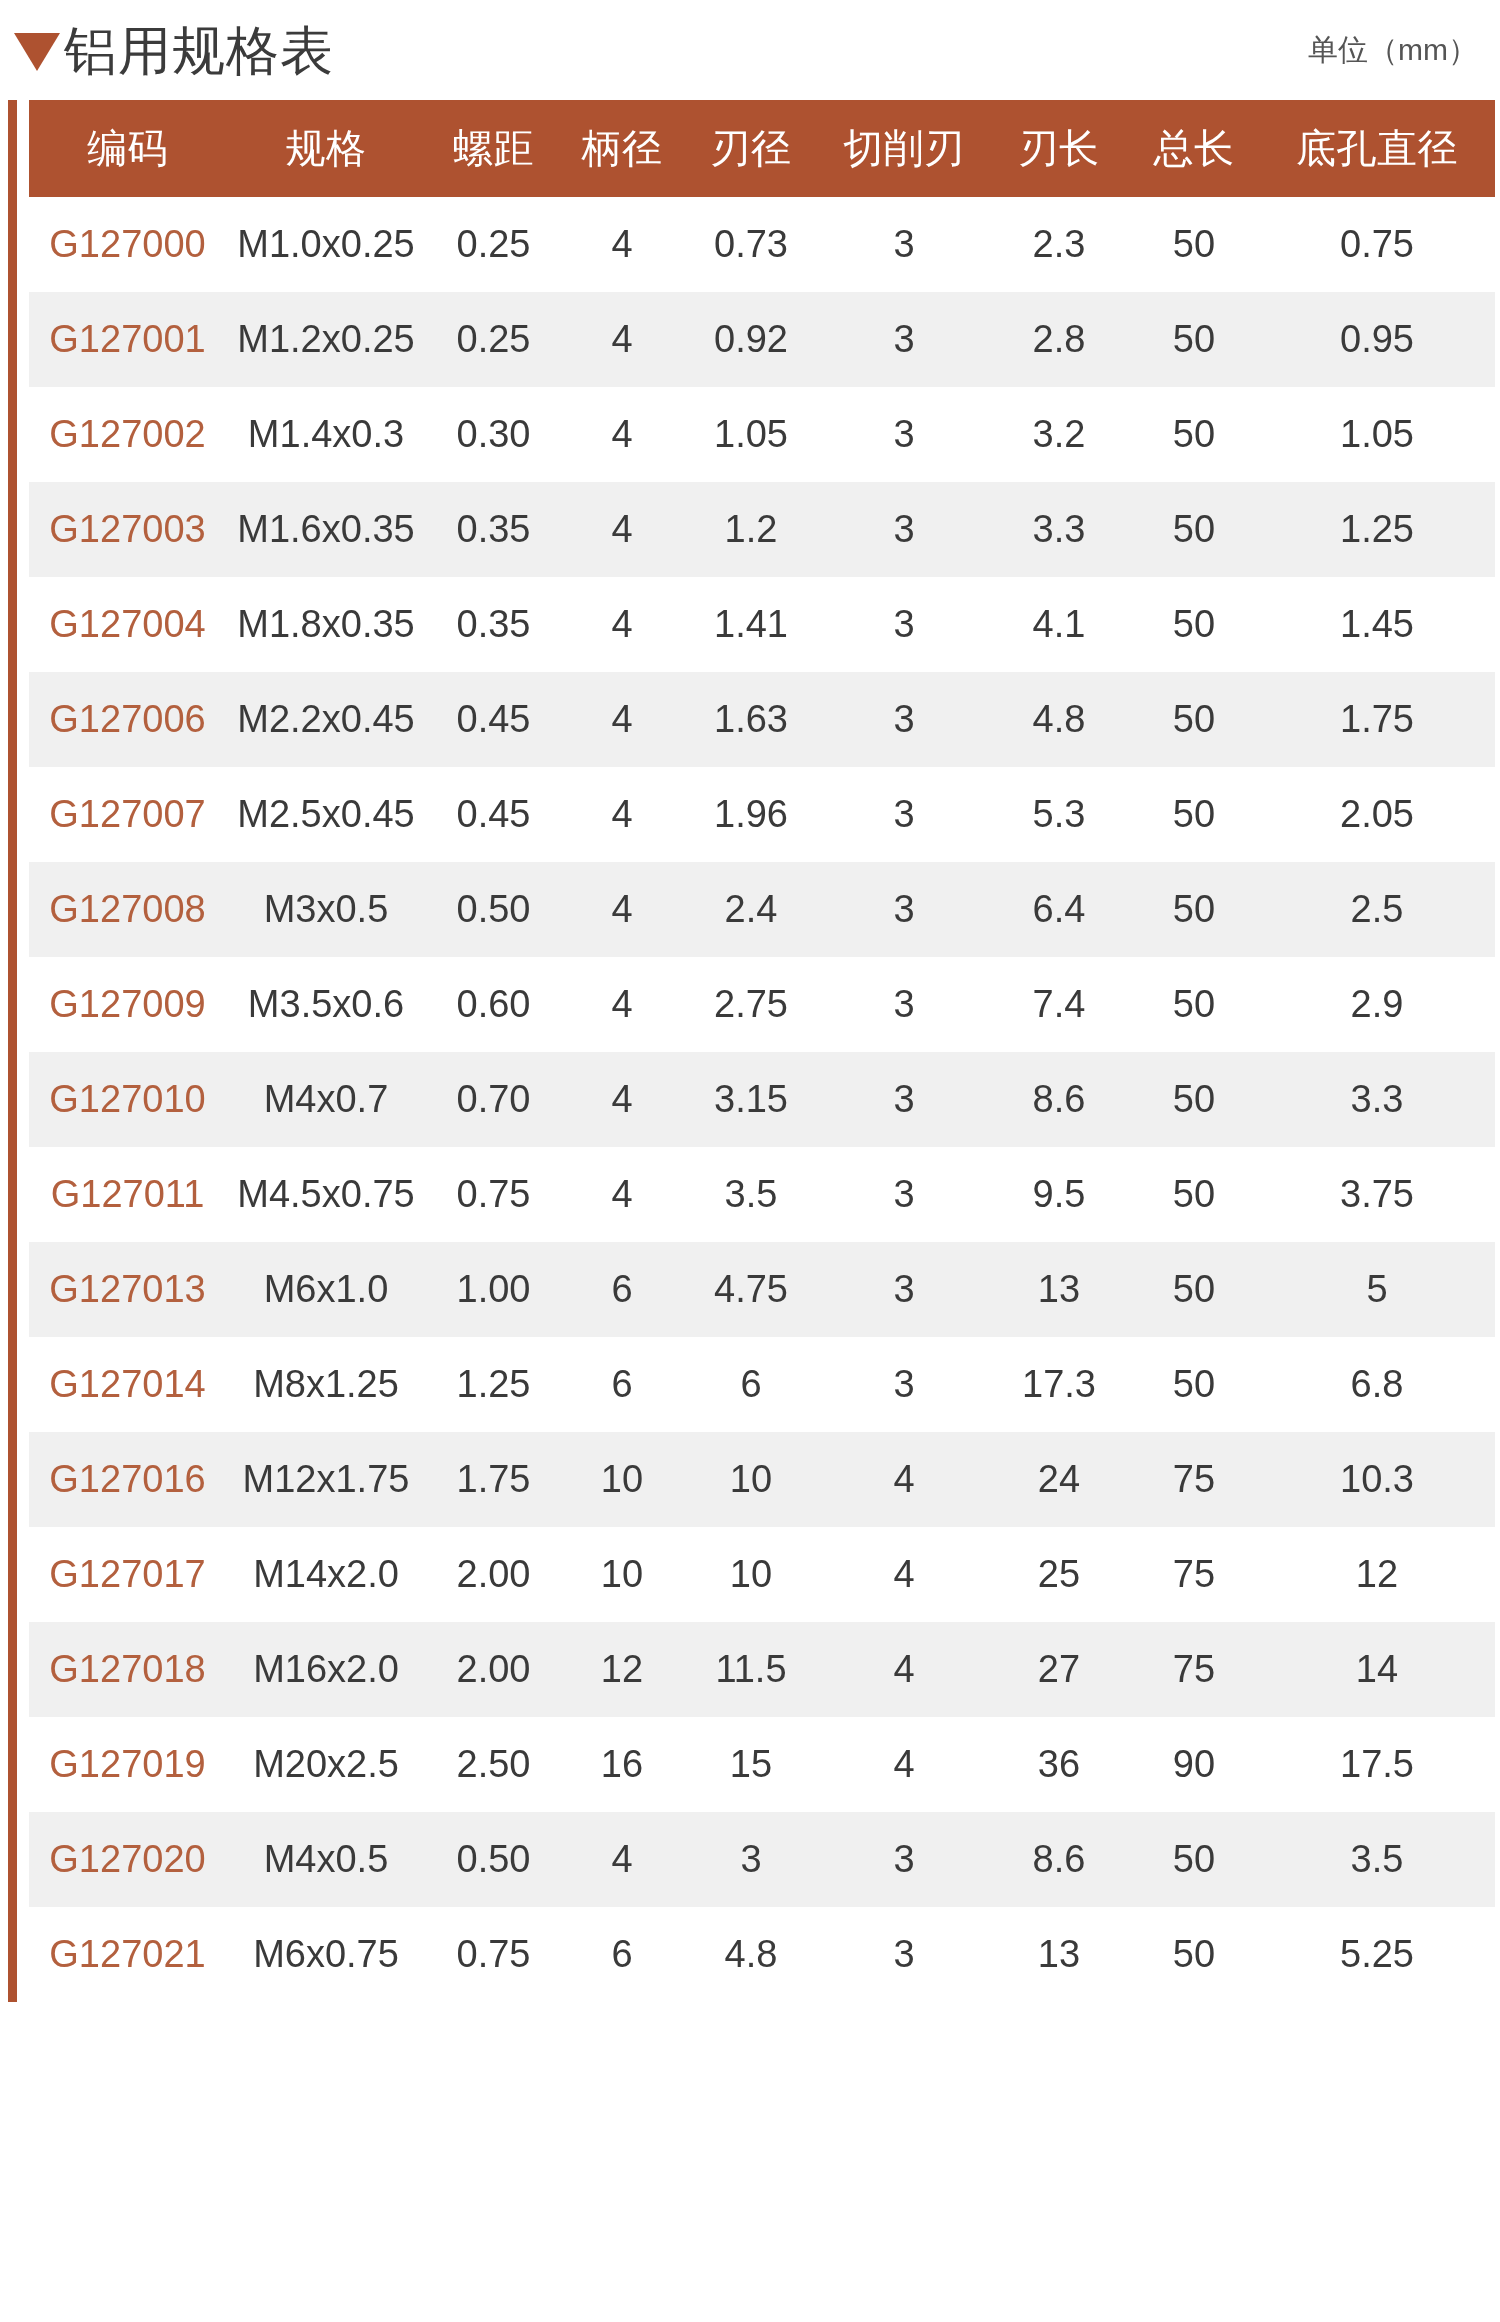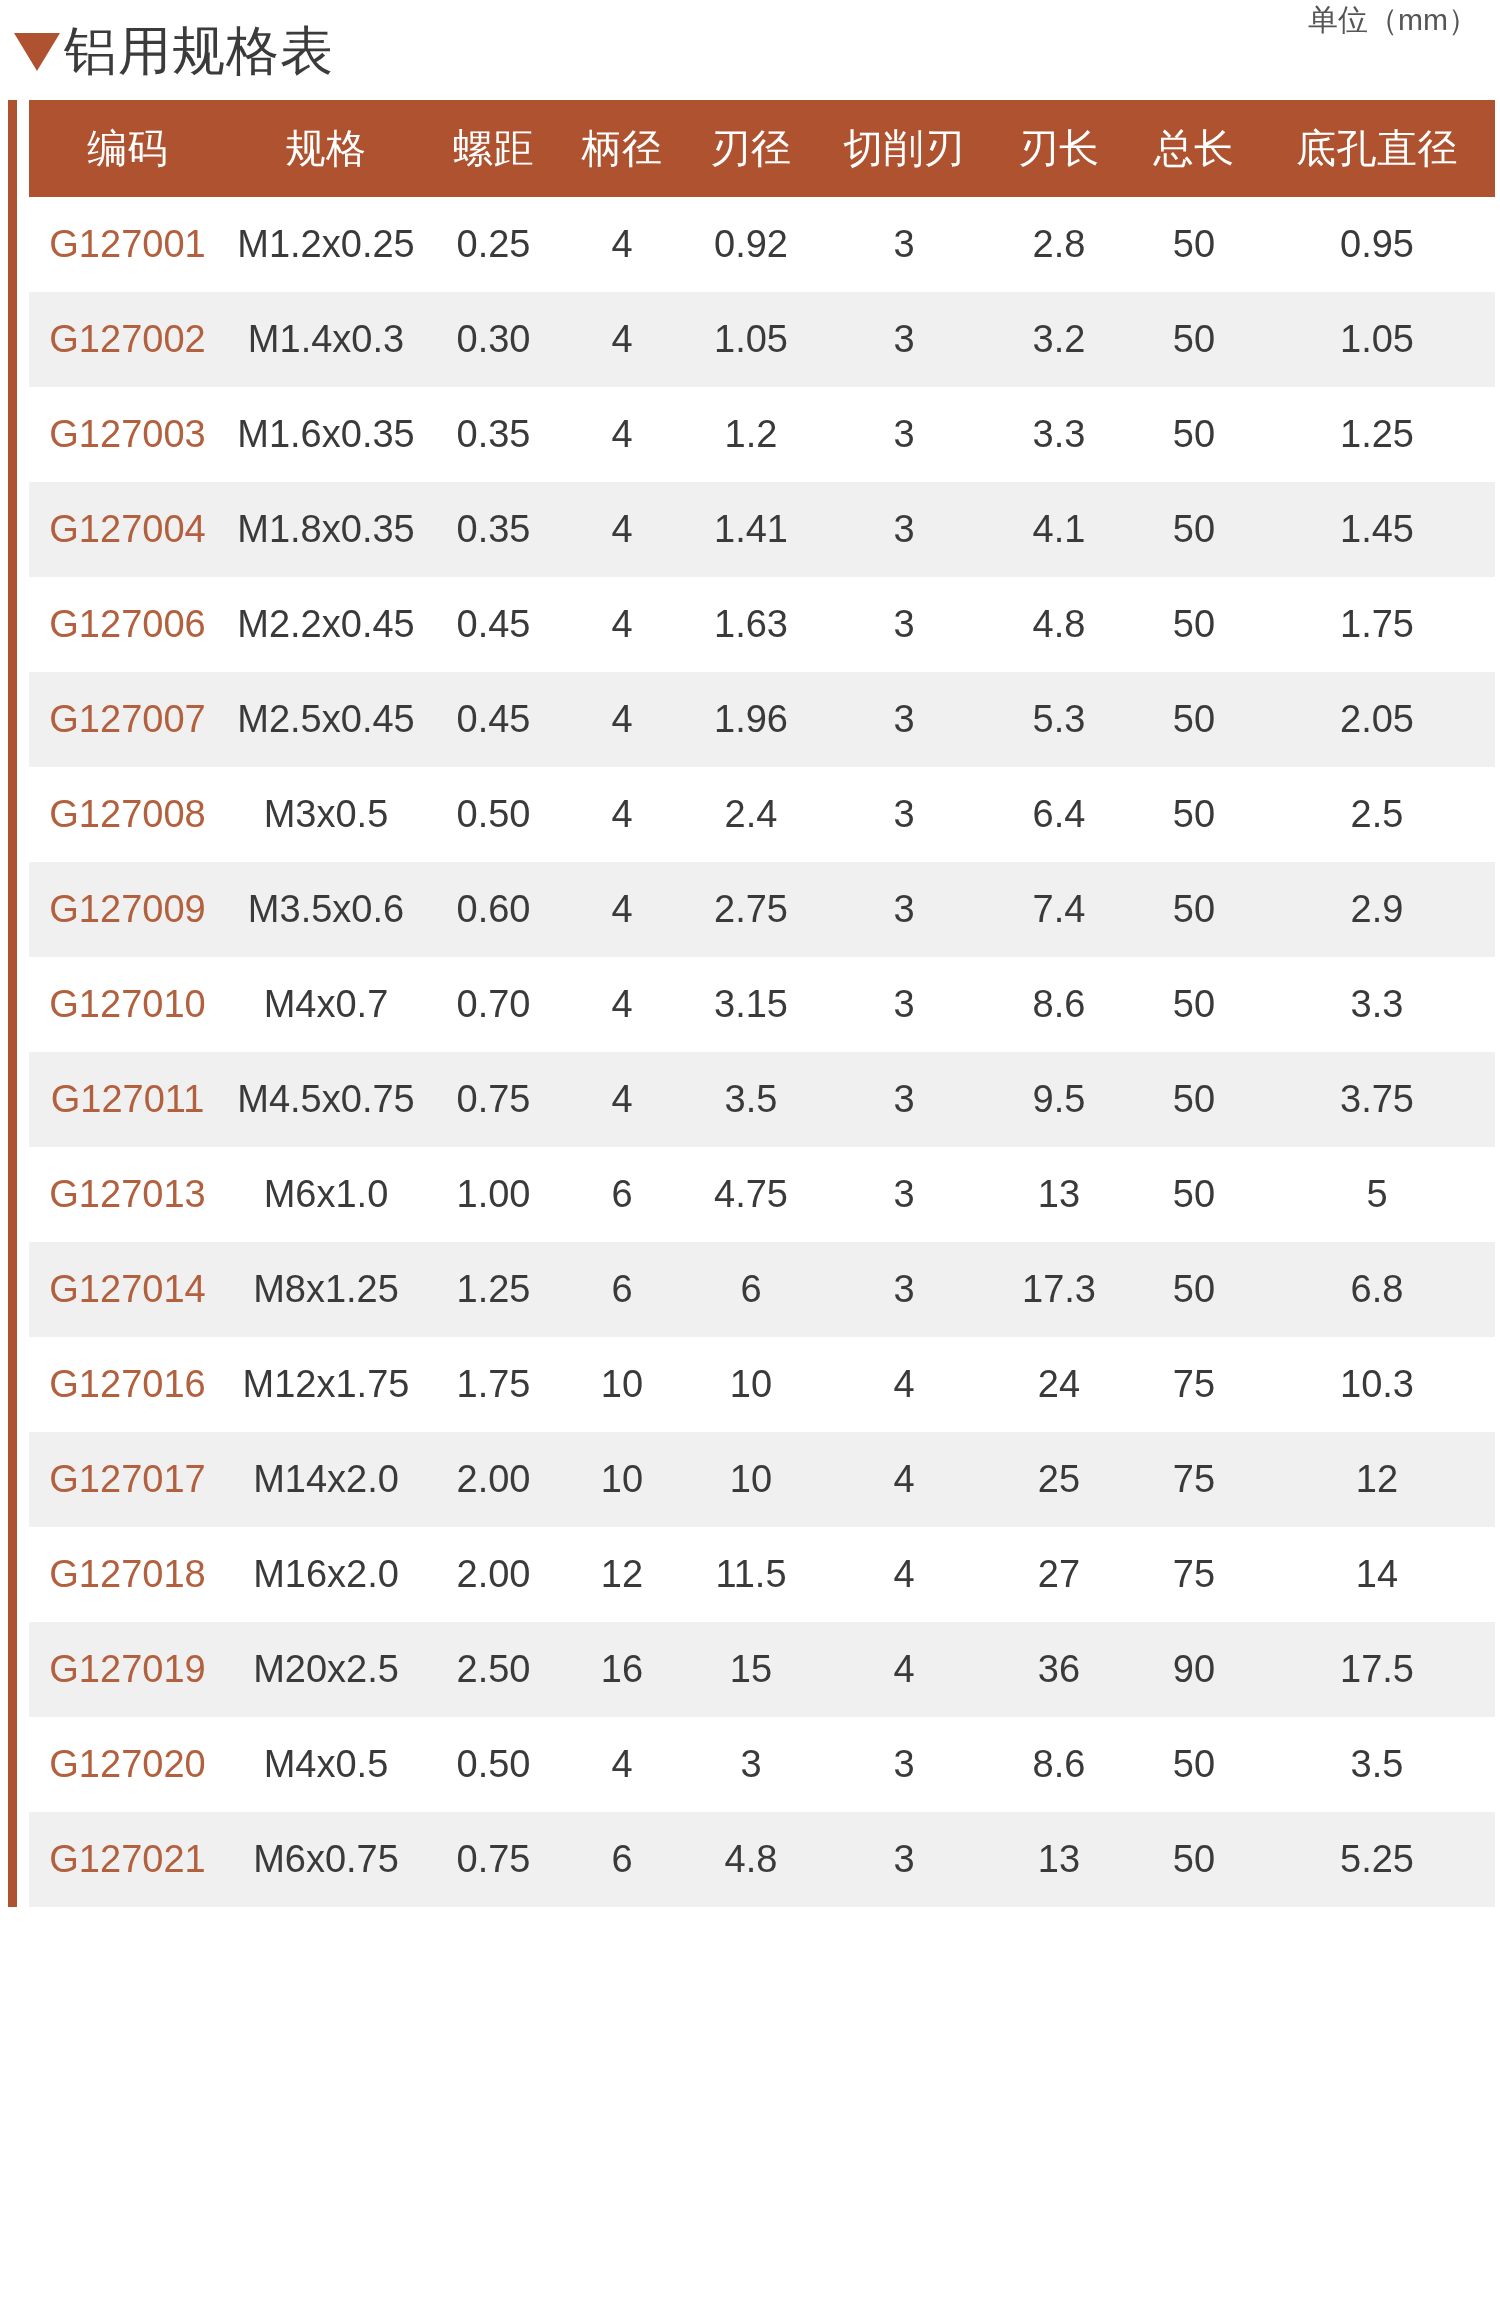--- a/index.html
+++ b/index.html
@@ -21,20 +21,21 @@
     height: 2322px;
     position: relative;
     box-sizing: border-box;
     background: #ffffff;
   }
 
   
   .title-bar {
     height: 100px;
     display: flex;
+    align-items: center;
     padding: 0 14px 0 14px;
     box-sizing: border-box;
   }
   .title-left {
     display: flex;
     align-items: center;
     flex: 0 0 auto;
   }
   .triangle-icon {
     width: 0;
@@ -154,20 +155,31 @@
           <th>柄径</th>
           <th>刃径</th>
           <th>切削刃</th>
           <th>刃长</th>
           <th>总长</th>
           <th>底孔直径</th>
         </tr>
       </thead>
       <tbody id="table-body">
           <tr>
+            <td class="code-cell">G127000</td>
+            <td>M1.0x0.25</td>
+            <td>0.25</td>
+            <td>4</td>
+            <td>0.73</td>
+            <td>3</td>
+            <td>2.3</td>
+            <td>50</td>
+            <td>0.75</td>
+          </tr>
+          <tr>
             <td class="code-cell">G127001</td>
             <td>M1.2x0.25</td>
             <td>0.25</td>
             <td>4</td>
             <td>0.92</td>
             <td>3</td>
             <td>2.8</td>
             <td>50</td>
             <td>0.95</td>
           </tr>

